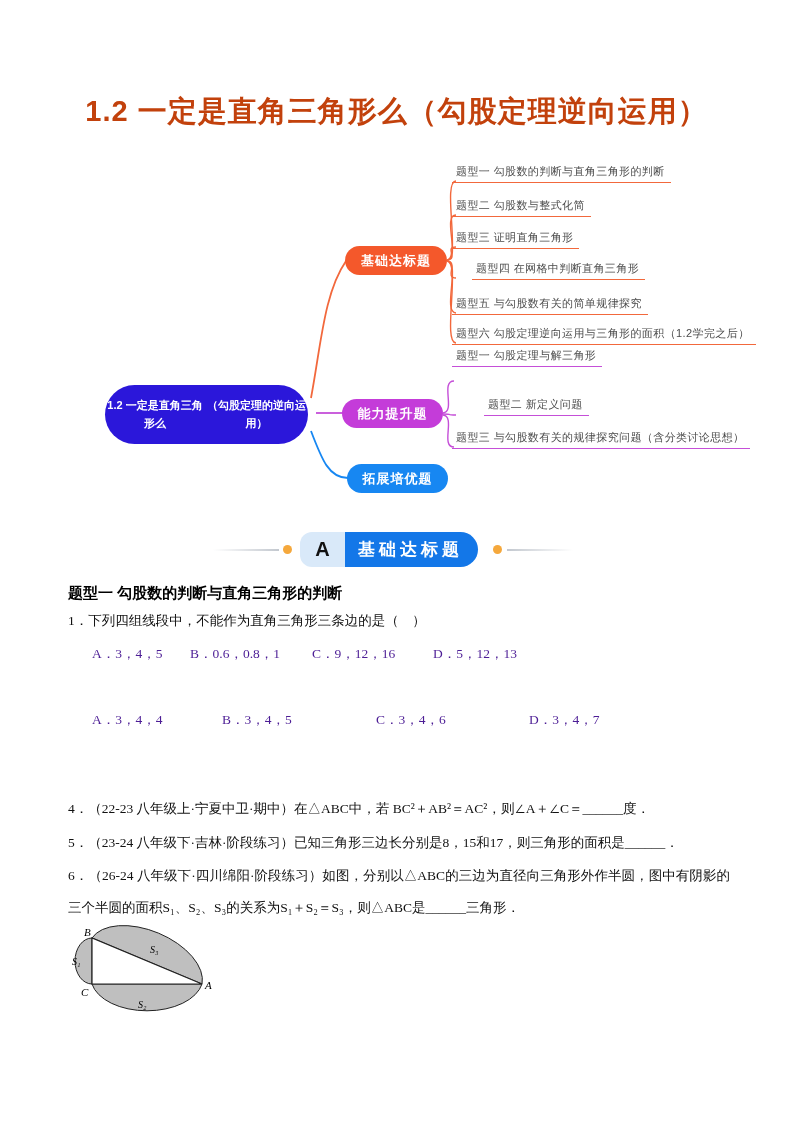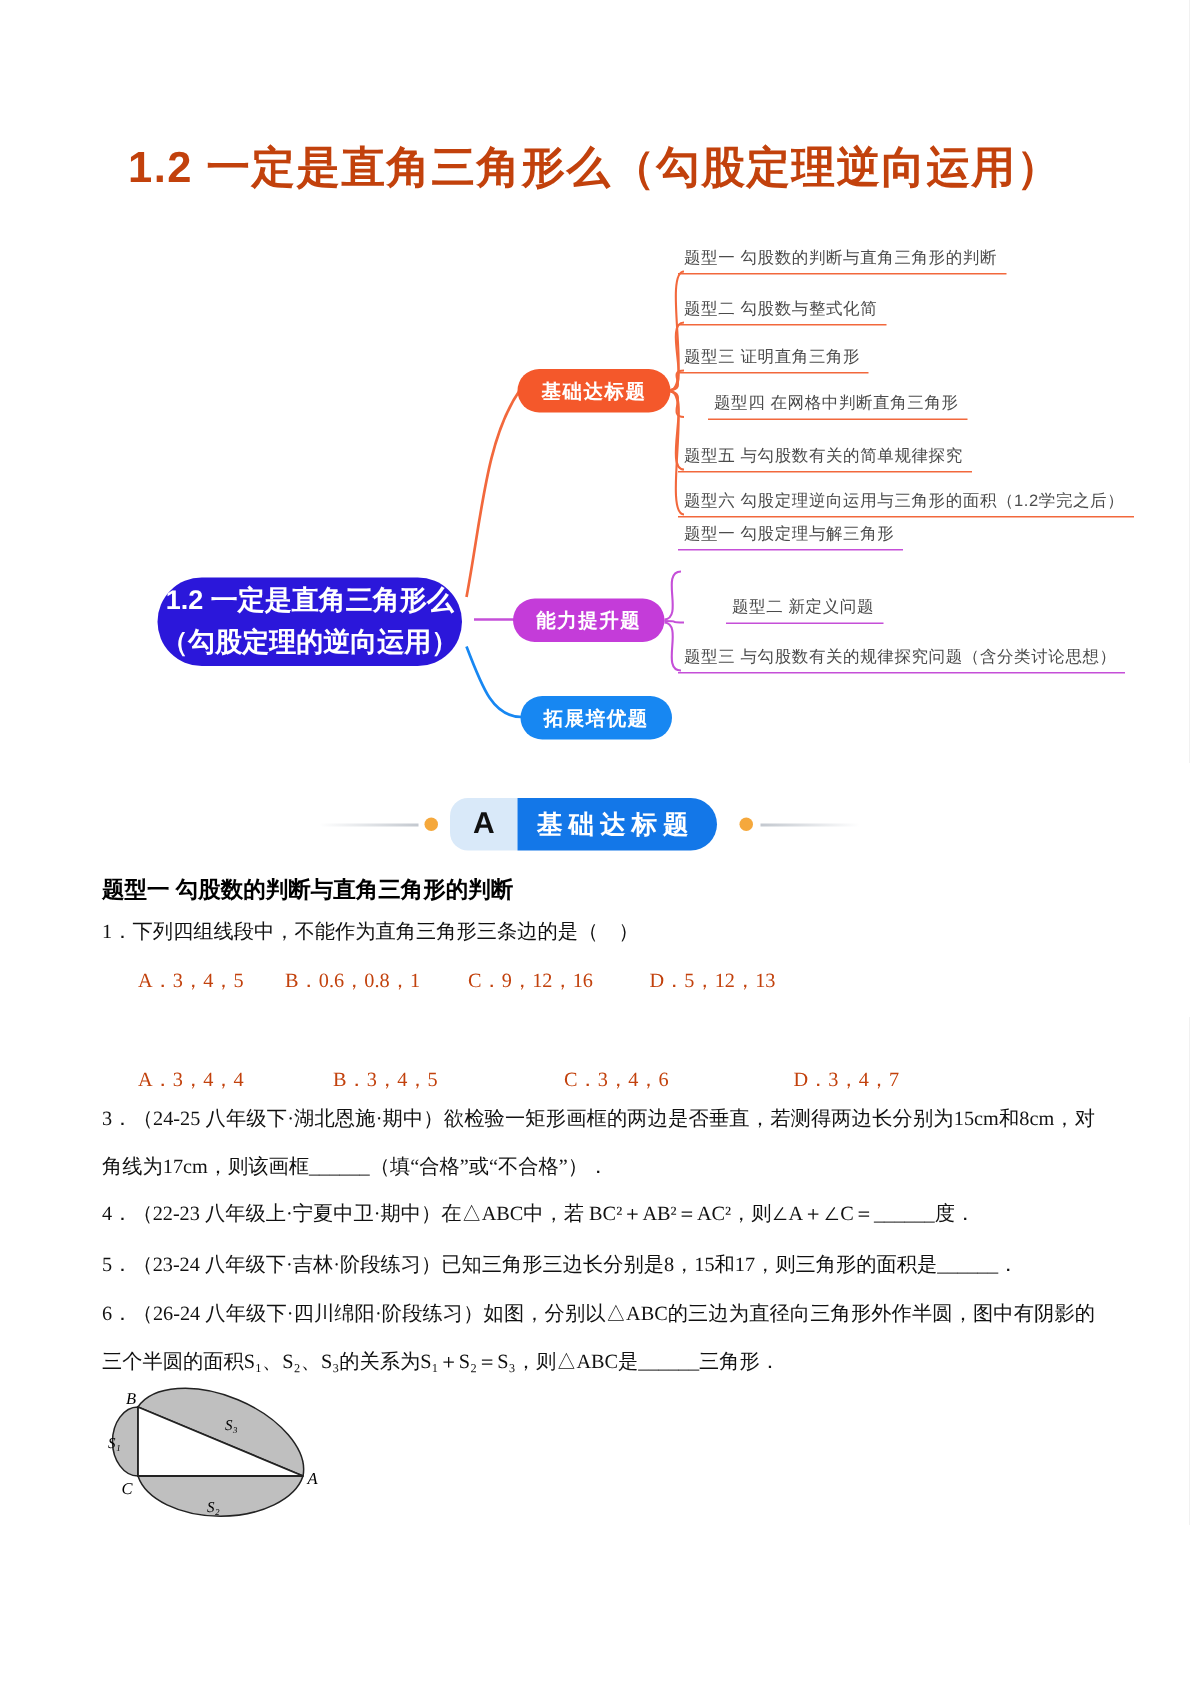--- a/index.html
+++ b/index.html
@@ -13,22 +13,22 @@
   .doc-title {
     position:absolute; top:92px; left:0; width:100%;
     text-align:center; font-family:"Liberation Sans", sans-serif;
     font-weight:bold; font-size:29px; letter-spacing:1px; color:#c2410c;
   }
   
   .mm-svg { position:absolute; left:0; top:0; width:793px; height:1122px; pointer-events:none; }
   .mm-root {
     position:absolute; left:105px; top:385px; width:203px; height:59px;
     background:#2B17DA; border-radius:30px; color:#fff;
-    font-family:"Liberation Sans", sans-serif; font-weight:bold; font-size:18px;
-    display:flex; flex-direction:column; align-items:center; justify-content:center;
+    font-family:"Liberation Sans", sans-serif; font-weight:bold; font-size:11px;
+    display:flex; flex-direction:row; align-items:center; justify-content:center;
     line-height:1.55; text-align:center;
   }
   .mm-pill {
     position:absolute; height:29px; border-radius:15px; color:#fff;
     font-family:"Liberation Sans", sans-serif; font-weight:bold; font-size:13px;
     display:flex; align-items:center; justify-content:center; padding:0 14px;
     letter-spacing:1px;
   }
   .pill-basic   { left:345px; top:246px; width:102px; background:#F4582B; }
   .pill-ability { left:342px; top:399px; width:101px; background:#C43CD9; }
@@ -63,21 +63,21 @@
   
   .topic-heading {
     position:absolute; left:68px; top:584px;
     font-family:"Liberation Sans", sans-serif; font-weight:bold; font-size:15px; color:#000;
   }
   .q { position:absolute; left:68px; width:662px; font-size:13.5px; color:#111; }
   .q.wrap { line-height:32px; text-align:justify; }
   .q1 { top:612px; } .q2 { top:678px; }
   .q3 { top:730px; } .q4 { top:800px; }
   .q5 { top:834px; } .q6 { top:860px; }
-  .opts { position:absolute; left:92px; width:640px; display:flex; font-size:13.5px; color:#c2410c; }
+  .opts { position:absolute; left:92px; width:640px; display:flex; font-size:13.5px; color:#4c1d95; }
   .opts.r1 { top:645px; } .opts.r2 { top:711px;gap:32px; }
   .opts span:nth-child(1) { width:98px; }
   .opts span:nth-child(2) { width:122px; }
   .opts span:nth-child(3) { width:121px; }
   
   .fig { position:absolute; left:60px; top:922px; width:160px; height:104px; }
 </style>
 </head>
 <body>
 
@@ -140,21 +140,20 @@
     <span>D．5，12，13</span>
   </div>
 
   <div class="opts r2">
     <span>A．3，4，4</span>
     <span>B．3，4，5</span>
     <span>C．3，4，6</span>
     <span>D．3，4，7</span>
   </div>
 
-  <div class="q wrap q3">3．（24-25 八年级下·湖北恩施·期中）欲检验一矩形画框的两边是否垂直，若测得两边长分别为15cm和8cm，对角线为17cm，则该画框______（填“合格”或“不合格”）．</div>
   <div class="q q4">4．（22-23 八年级上·宁夏中卫·期中）在△ABC中，若 BC²＋AB²＝AC²，则∠A＋∠C＝______度．</div>
   <div class="q q5">5．（23-24 八年级下·吉林·阶段练习）已知三角形三边长分别是8，15和17，则三角形的面积是______．</div>
   <div class="q wrap q6">6．（26-24 八年级下·四川绵阳·阶段练习）如图，分别以△ABC的三边为直径向三角形外作半圆，图中有阴影的三个半圆的面积S₁、S₂、S₃的关系为S₁＋S₂＝S₃，则△ABC是______三角形．</div>
 
   <svg class="fig" viewBox="0 0 160 104">
 
     <path d="M 32,16 A 60 34 22.7 0 1 142,62 Z" fill="#bfbfbf" stroke="#222" stroke-width="1"></path>
 
     <path d="M 32,62 A 56 33 0 0 0 142,62 Z" fill="#bfbfbf" stroke="#222" stroke-width="1"></path>
 

